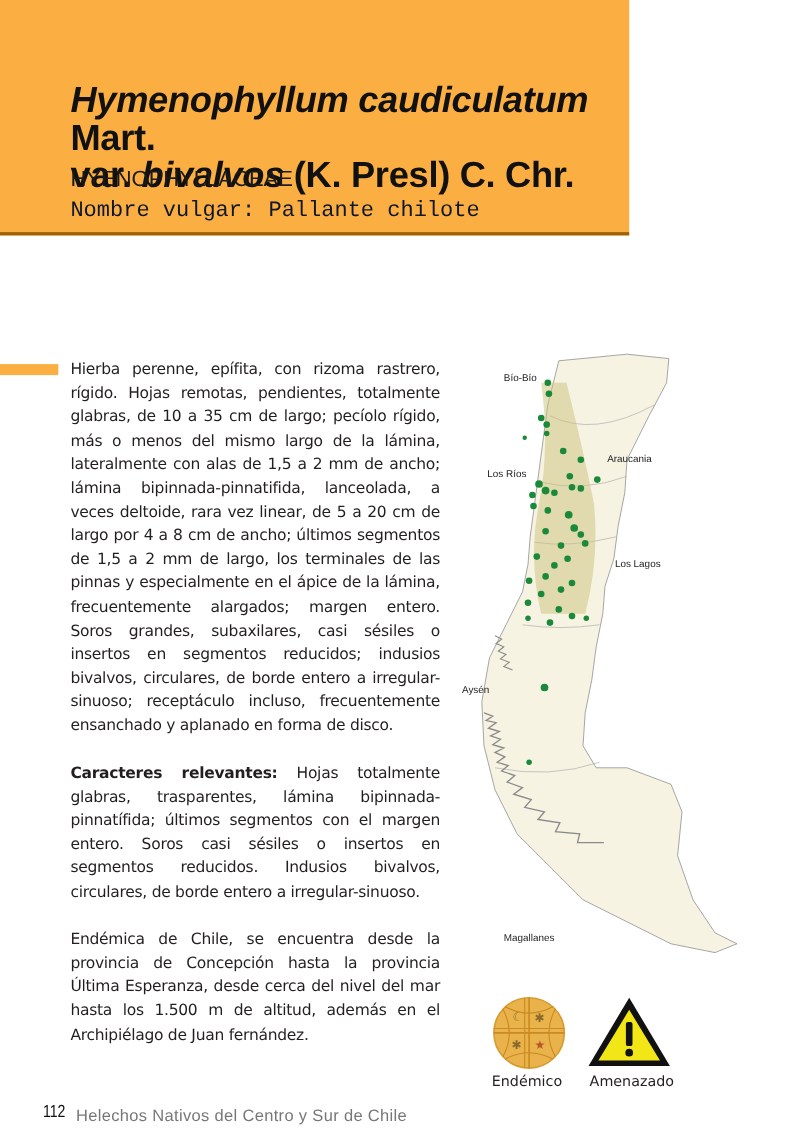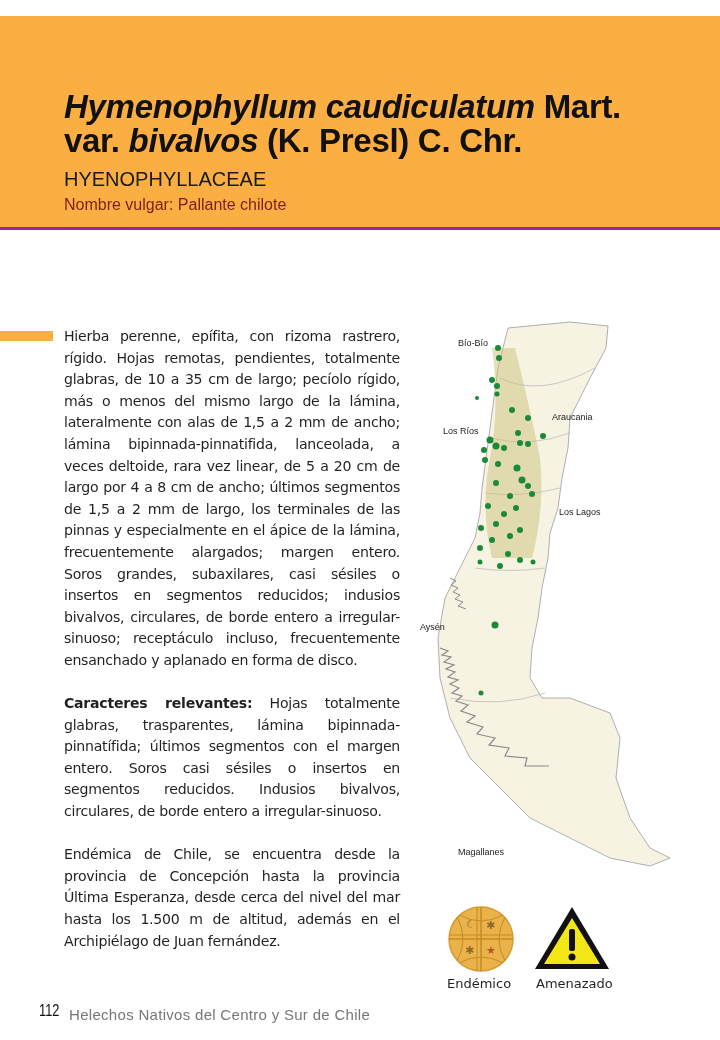--- a/index.html
+++ b/index.html
@@ -1,38 +1,38 @@
 <!DOCTYPE html>
 <html><head>
   <meta charset="utf-8">
   <style>
     html, body { margin: 0; padding: 0; }
     body {
       width: 720px; height: 1040px; position: relative; overflow: hidden;
       background: #ffffff; font-family: "DejaVu Sans", sans-serif; color: #231f20;
     }
     .header {
-      position: absolute; left: 0; top: 16px; width: 720px; height: 214px;
+      position: absolute; left: 0; top: 0; width: 572px; height: 214px;
       background: #fbae42;
-      border-bottom: 3px solid #a21caf;
+      border-bottom: 3px solid #a16207;
       box-sizing: border-box;
     }
     .title {
       position: absolute; left: 64px; top: 74px; margin: 0;
       font-family: "Liberation Sans", sans-serif; font-weight: bold;
       font-size: 33px; line-height: 34px; color: #111; letter-spacing: -0.3px;
     }
     .title i { font-style: italic; }
     .family {
       position: absolute; left: 64px; top: 152px;
       font-family: "Liberation Sans", sans-serif; font-size: 20px; color: #1a1a1a;
     }
     .vulgar {
       position: absolute; left: 64px; top: 180px;
-      font-family: Liberation Sans, sans-serif; font-size: 16px; color: #7f1d1d;
+      font-family: Liberation Mono, monospace; font-size: 20px; color: #0f172a;
     }
     .accent-bar {
       position: absolute; left: 0; top: 331px; width: 53px; height: 10px; background: #fbae42;
     }
     .body-text {
       position: absolute; left: 64px; top: 326px; width: 336px;
       font-family: "DejaVu Sans", sans-serif; font-size: 14.1px; line-height: 21.6px;
       text-align: justify; color: #231f20; letter-spacing: -0.25px;
     }
     .body-text p { margin: 0 0 21.6px 0; }

